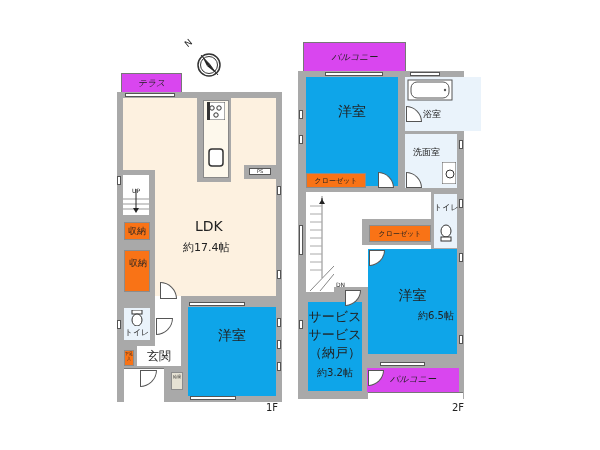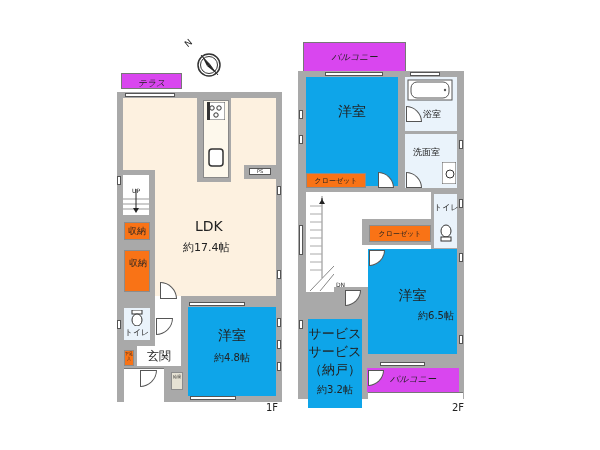--- a/index.html
+++ b/index.html
@@ -30,21 +30,21 @@
     <circle cx="26" cy="27" r="8.5" fill="none" stroke="#333" stroke-width="1"></circle>
     <polygon points="19,18 27,26 24,28" fill="#222"></polygon>
     <polygon points="27,26 34,36 24,28" fill="#222"></polygon>
     <line x1="18" y1="17" x2="35" y2="37" stroke="#333" stroke-width="1"></line>
   </svg>
   <span class="lbl" style="left:2px;top:0px;font-size:9px;transform:rotate(-40deg);">N</span>
 </div>
 
 <div>
 
-  <div class="abs ext" style="left:121px;top:73px;width:61px;height:16px;padding-left:21px;">
+  <div class="abs ext" style="left:121px;top:73px;width:61px;height:24px;padding-left:21px;">
     <span class="lbl sm" style="left:0;right:0;top:3px;font-size:9px;">テラス</span>
   </div>
 
   <div class="abs wall" style="left:117px;top:92px;width:165px;height:310px;"></div>
 
   <div class="abs ldk" style="left:123px;top:98px;width:153px;height:72px;"></div>
   <div class="abs ldk" style="left:155px;top:168px;width:121px;height:128px;"></div>
 
   <div class="abs wall" style="left:197px;top:98px;width:34px;height:84px;"></div>
   <div class="abs" style="left:203px;top:100px;width:26px;height:78px;background:#fdf8ec;border:1px solid #888;"></div>
@@ -101,21 +101,20 @@
     <span class="lbl sm" style="left:10px;top:2px;font-size:12px;">玄関</span>
   </div>
   <div class="abs white" style="left:124px;top:368px;width:40px;height:34px;border-top:1px solid #777;"></div>
 
   <div class="abs closet" style="left:171px;top:372px;width:12px;height:18px;background:#e6e2d4;">
     <span class="lbl xxs" style="left:0;width:10px;top:1px;font-size:4px;white-space:normal;">給湯</span>
   </div>
 
   <div class="abs yo" style="left:188px;top:307px;width:88px;height:89px;">
     <span class="lbl big" style="left:0;right:0;top:20px;font-size:14px;">洋室</span>
-    <span class="lbl sm" style="left:0;right:0;top:44px;font-size:10px;">約4.8帖</span>
   </div>
 
   <span class="lbl big" style="left:195px;top:218px;font-size:14px;">LDK</span>
   <span class="lbl sm" style="left:183px;top:240px;font-size:11px;">約17.4帖</span>
 
   <div class="win" style="left:125px;top:93px;width:50px;height:4px;"></div>
   <div class="win" style="left:189px;top:302px;width:56px;height:4px;"></div>
   <div class="win" style="left:190px;top:396px;width:46px;height:4px;"></div>
   <div class="win" style="left:277px;top:318px;width:4px;height:9px;"></div>
   <div class="win" style="left:277px;top:340px;width:4px;height:9px;"></div>
@@ -140,21 +139,21 @@
 
   <div class="abs wall" style="left:298px;top:71px;width:166px;height:328px;"></div>
 
   <div class="abs yo" style="left:306px;top:77px;width:92px;height:109px;">
     <span class="lbl big" style="left:0;right:0;top:26px;font-size:14px;">洋室</span>
   </div>
   <div class="abs closet" style="left:306px;top:173px;width:60px;height:15px;">
     <span class="lbl xs" style="left:0;right:0;top:2px;font-size:7px;">クローゼット</span>
   </div>
 
-  <div class="abs wet" style="left:405px;top:77px;width:52px;height:54px;">
+  <div class="abs wet" style="left:405px;top:77px;width:76px;height:54px;">
     <svg width="46" height="22" style="left:2px;top:2px;">
       <rect x="1" y="1" width="44" height="20" fill="#fff" stroke="#555"></rect>
       <rect x="4" y="3" width="38" height="16" rx="6" fill="#fff" stroke="#555"></rect>
       <circle cx="38" cy="11" r="1.2" fill="#555"></circle>
     </svg>
     <span class="lbl xs" style="left:18px;top:31px;font-size:9px;">浴室</span>
   </div>
 
   <div class="abs wet" style="left:405px;top:134px;width:52px;height:54px;">
     <span class="lbl xs" style="left:8px;top:12px;font-size:9px;">洗面室</span>
@@ -197,21 +196,21 @@
       <ellipse cx="7" cy="7" rx="5" ry="6" fill="#fff" stroke="#333"></ellipse>
       <rect x="2" y="13" width="10" height="4" fill="#fff" stroke="#333"></rect>
     </svg>
   </div>
 
   <div class="abs yo" style="left:368px;top:249px;width:89px;height:105px;">
     <span class="lbl big" style="left:0;right:0;top:38px;font-size:14px;">洋室</span>
     <span class="lbl sm" style="left:0;right:0;top:60px;font-size:10px;margin-left:47px;">約6.5帖</span>
   </div>
 
-  <div class="abs yo" style="left:308px;top:302px;width:54px;height:89px;margin-top:17px;">
+  <div class="abs yo" style="left:308px;top:302px;width:54px;height:89px;">
     <span class="lbl" style="left:0;right:0;top:6px;font-size:13px;">サービス</span>
     <span class="lbl" style="left:0;right:0;top:24px;font-size:13px;">サービス</span>
     <span class="lbl" style="left:0;right:0;top:42px;font-size:13px;">（納戸）</span>
     <span class="lbl sm" style="left:0;right:0;top:64px;font-size:10px;">約3.2帖</span>
   </div>
 
   <div class="abs ext" style="left:367px;top:368px;width:92px;height:24px;border:none;">
     <span class="lbl sm" style="left:0;right:0;top:5px;font-size:9px;">バルコニー</span>
   </div>
   <div class="abs white" style="left:368px;top:392px;width:95px;height:8px;border-top:1px solid #777;"></div>

